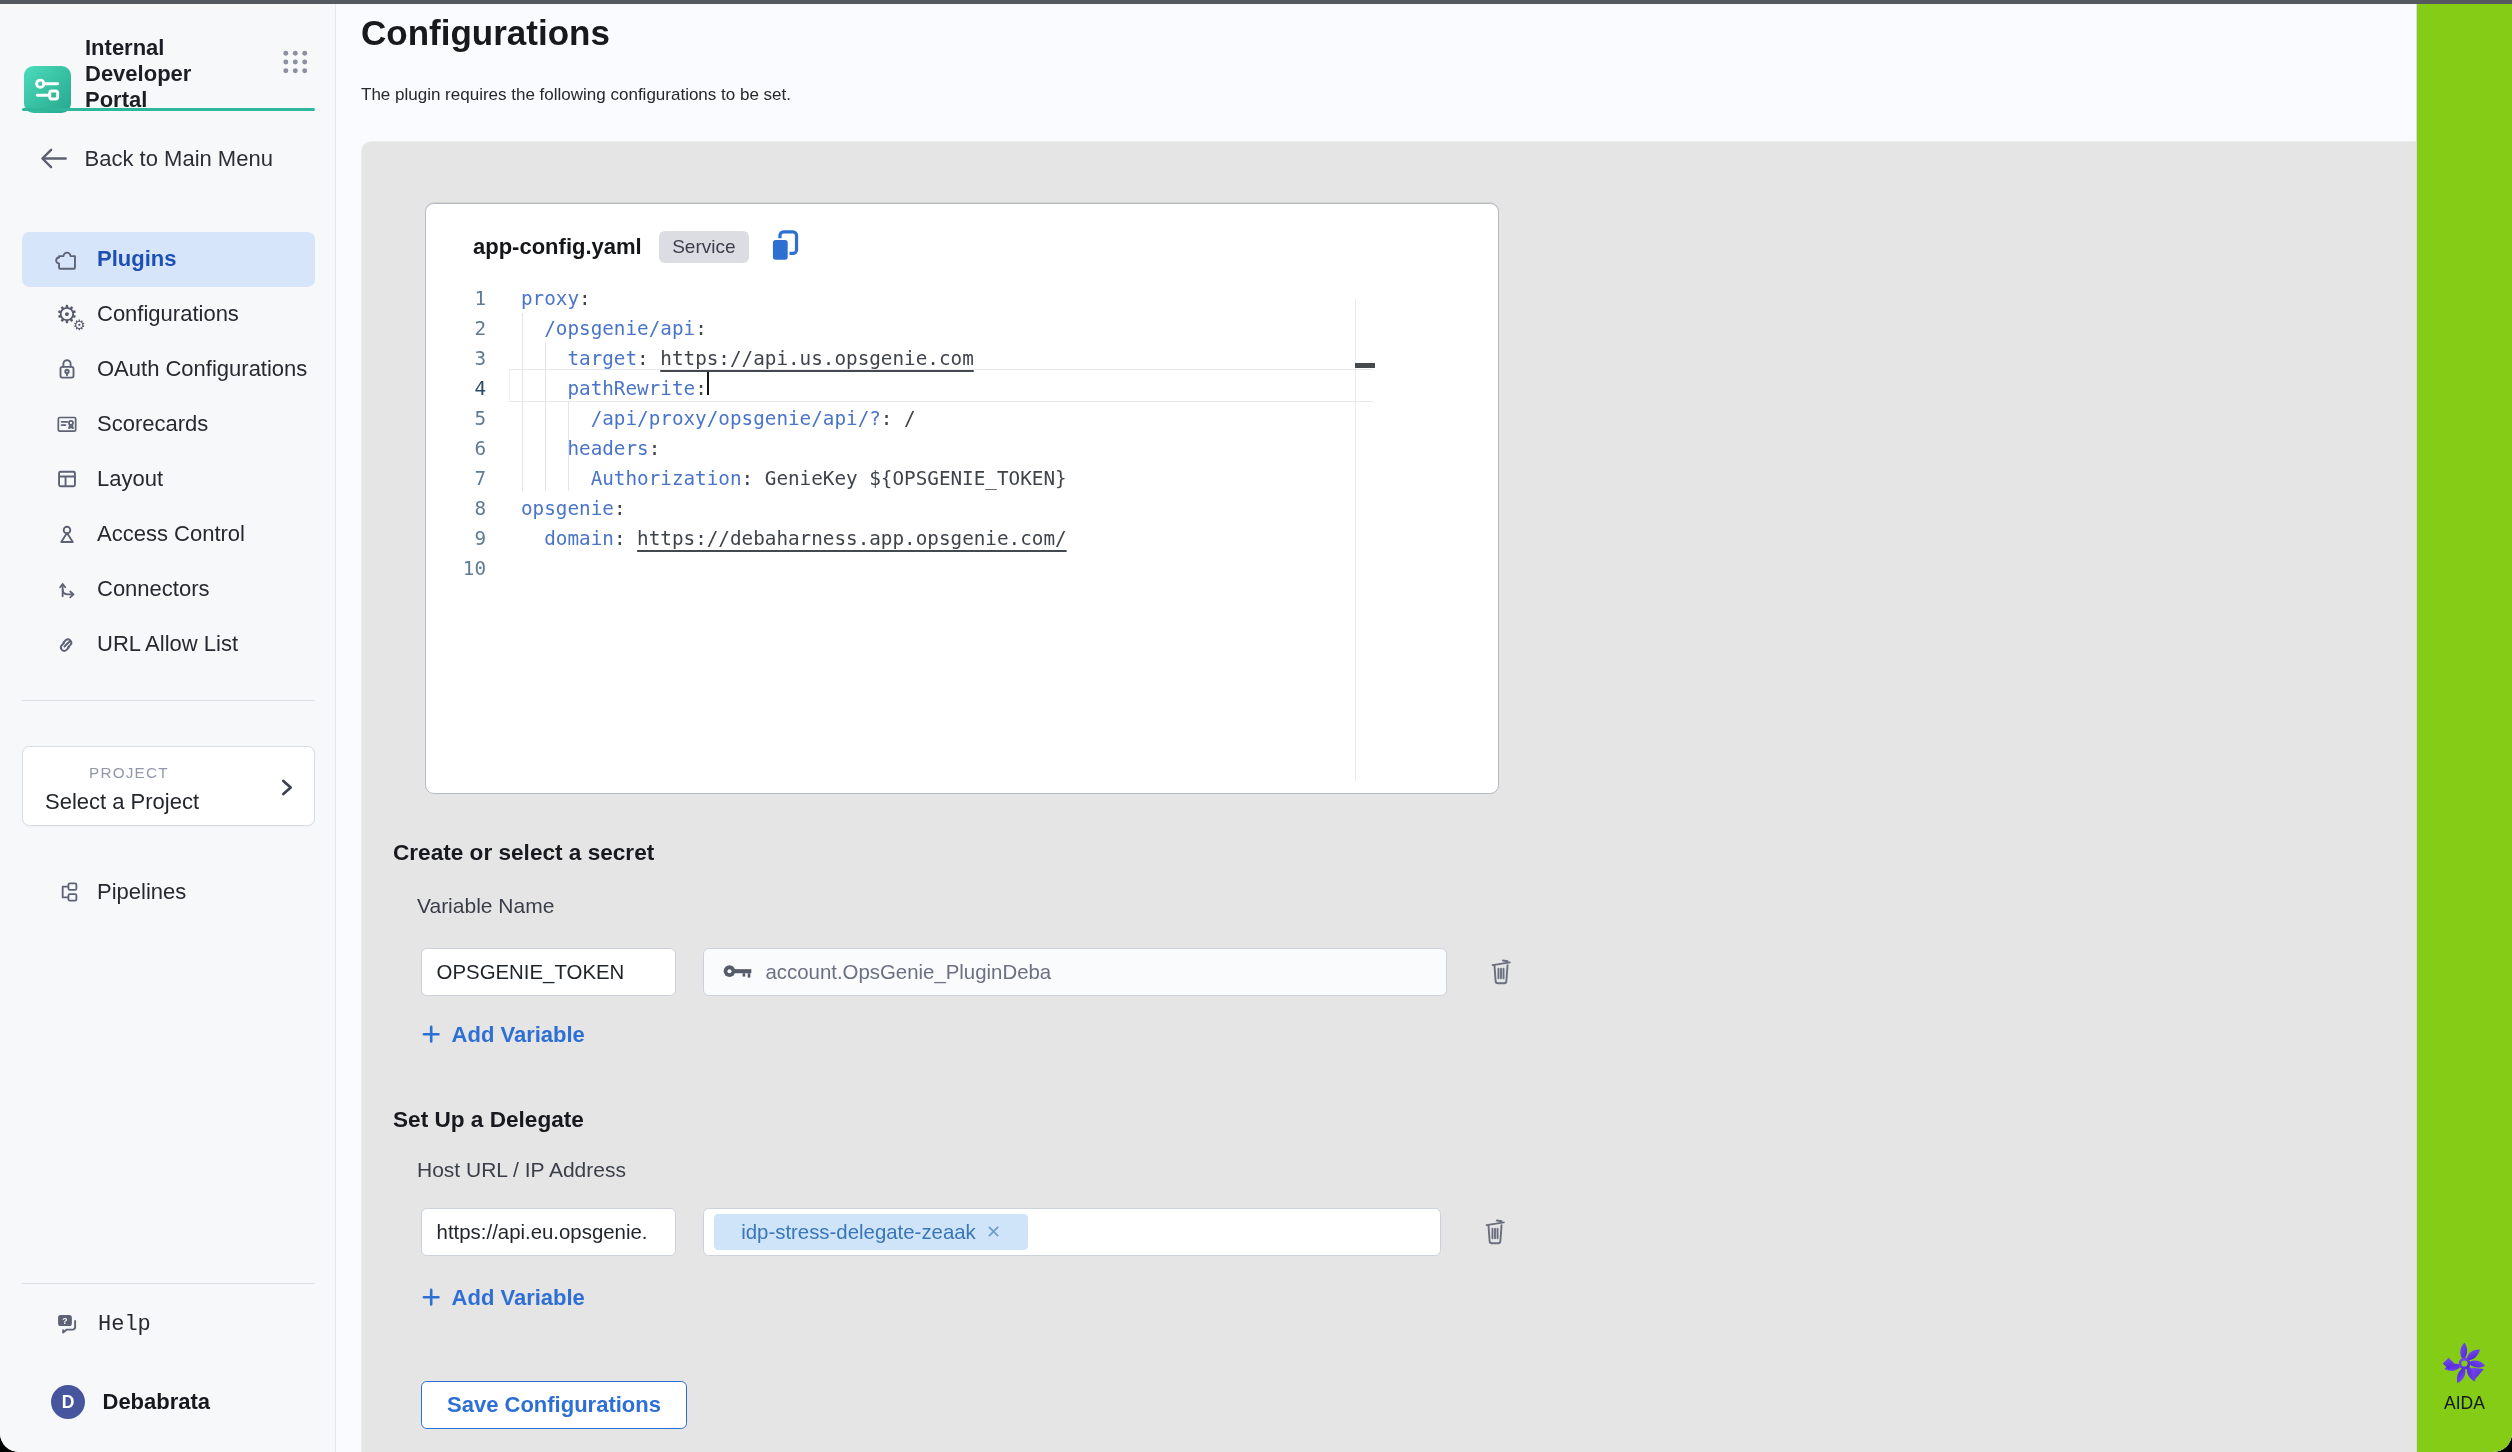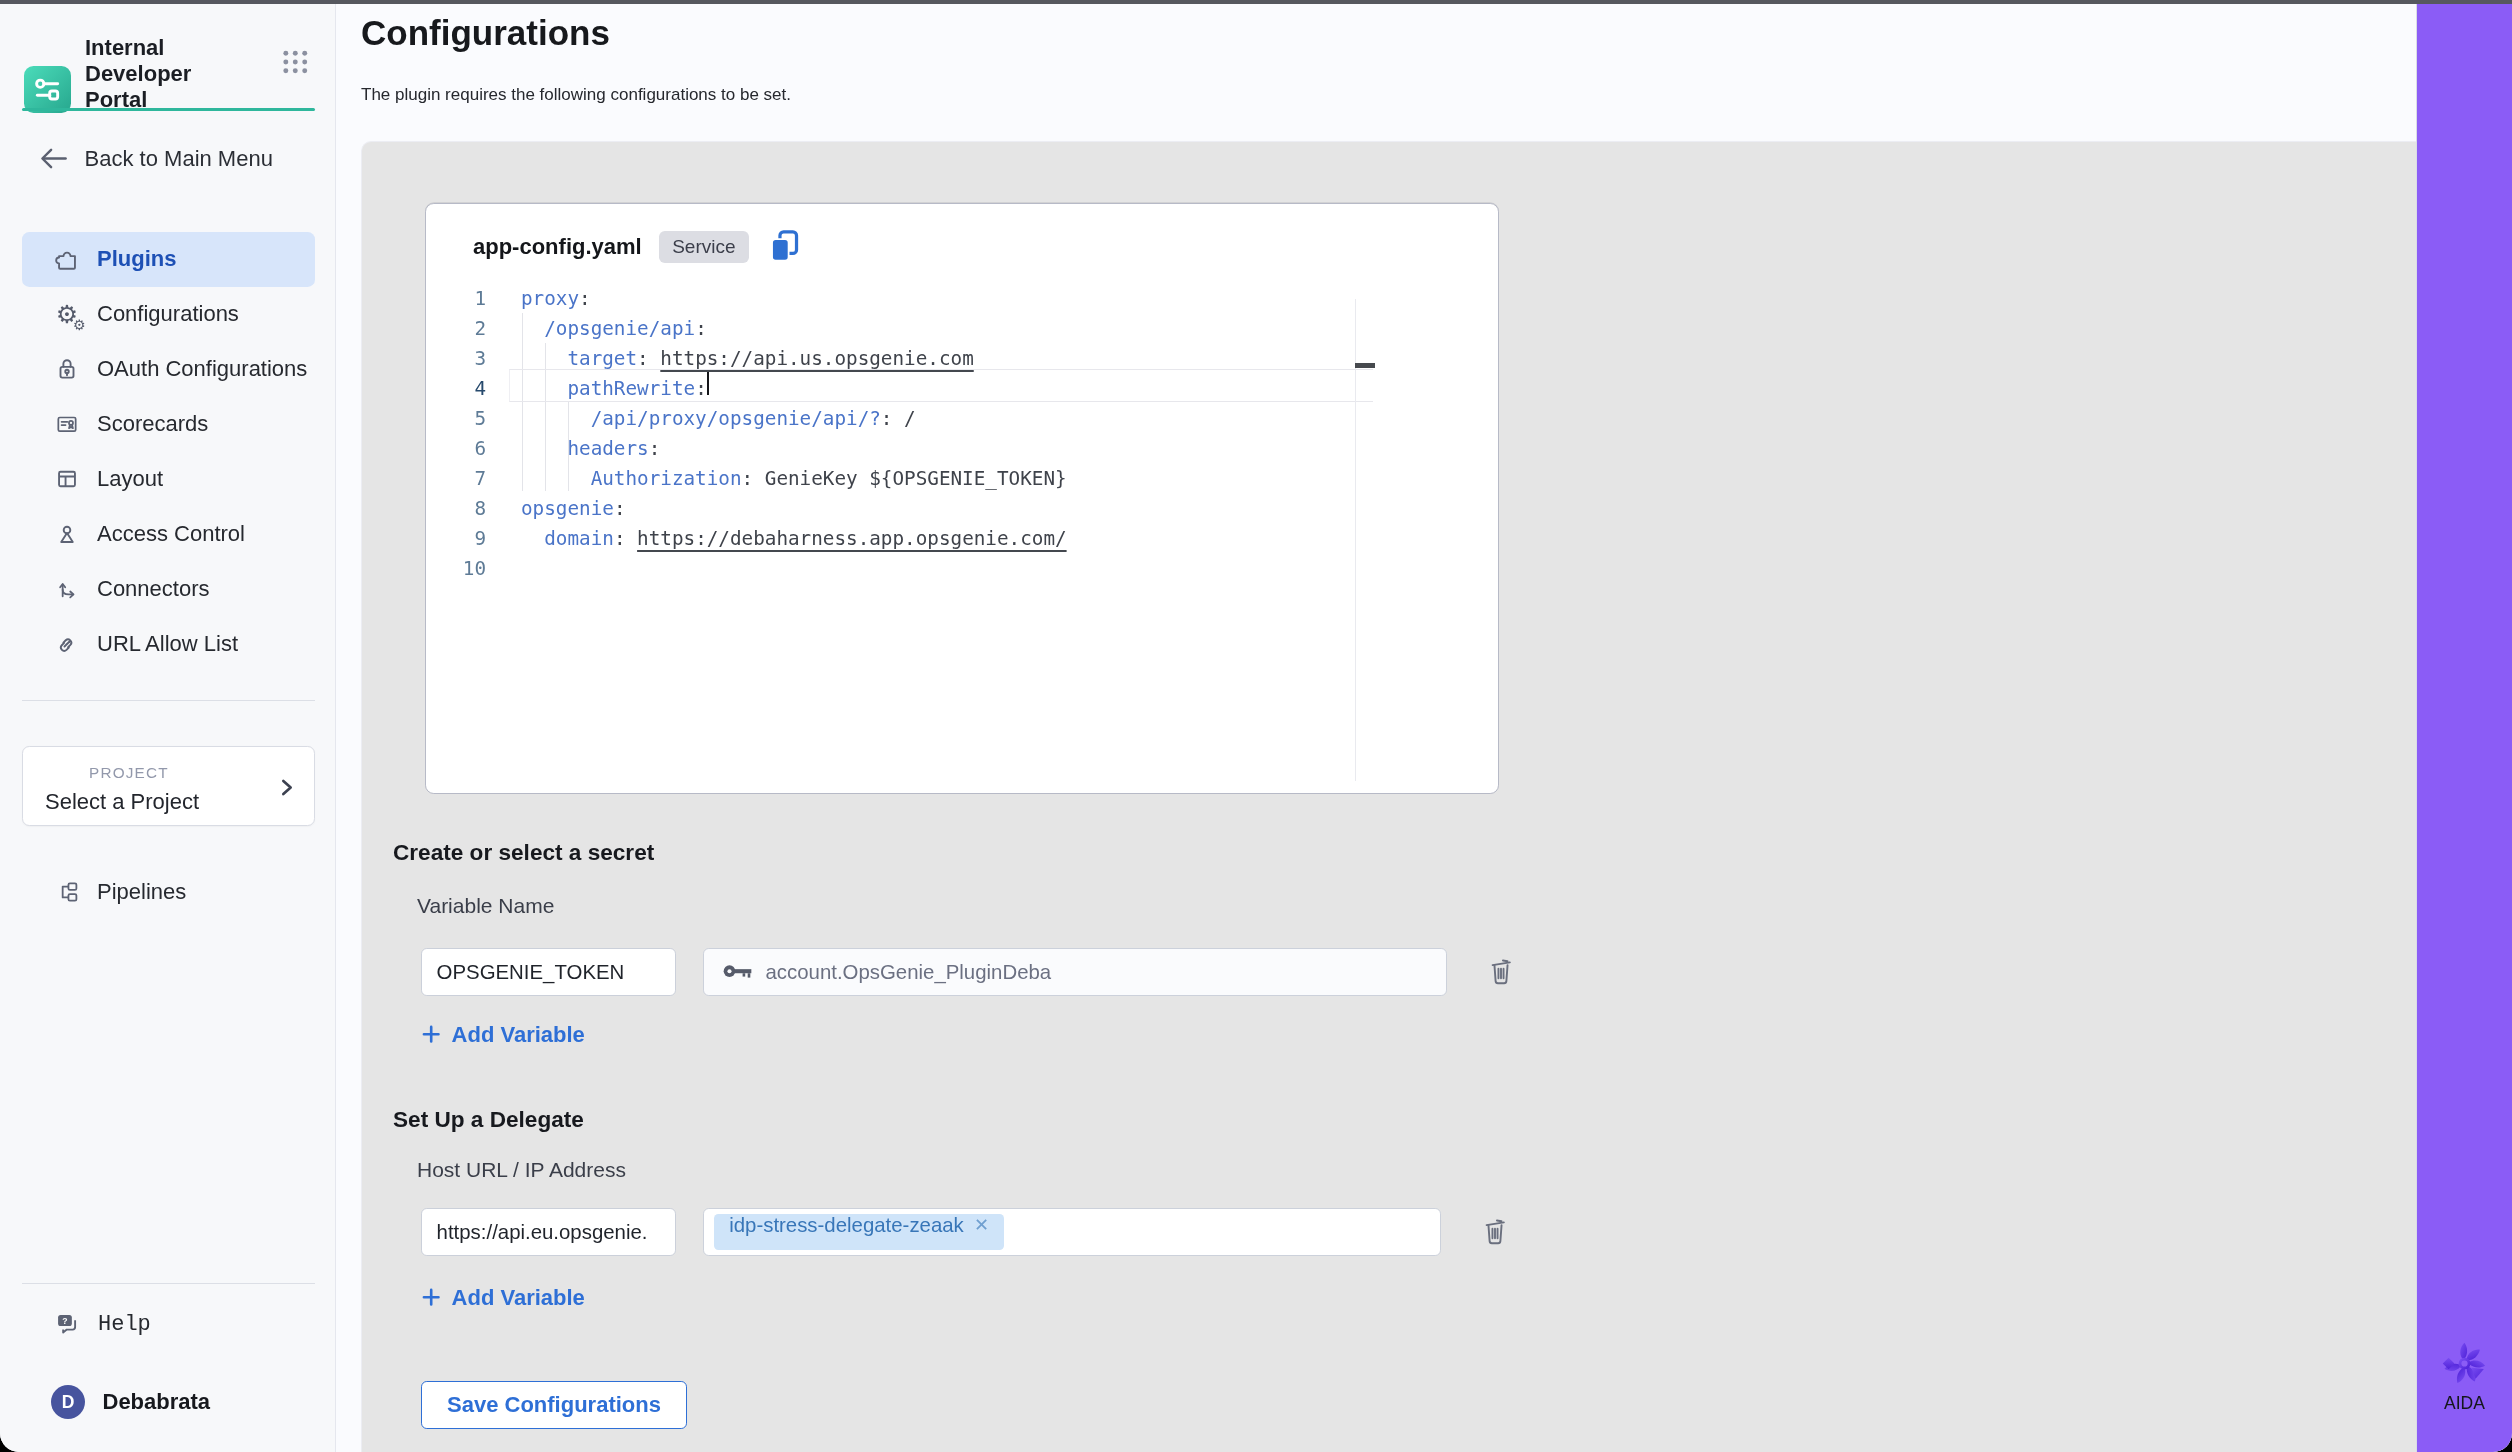--- a/index.html
+++ b/index.html
@@ -76,31 +76,31 @@
   .sec-h{position:absolute;left:31px;font-size:22.6px;font-weight:700;color:#17191e;}
   .fld-lbl{position:absolute;left:55px;font-size:21px;color:#3a3e49;}
   .frow{position:absolute;left:59px;height:48px;display:flex;align-items:center;}
   .tin{height:48px;width:255px;border:0.7px solid #cbd0da;border-radius:5.8px;background:#fff;font-size:20.4px;color:#1f232a;
        padding:0 14.6px;font-family:"Liberation Sans",sans-serif;outline:none;}
   .secret-field{margin-left:27px;width:744px;height:48px;border:0.7px solid #ccd1db;border-radius:5.8px;background:#fafbfd;
                 display:flex;align-items:center;padding:0 17.5px;cursor:pointer;}
   .secret-field .txt{margin-left:13px;font-size:20.4px;color:#6b7082;}
   .tag-field{margin-left:27px;width:738px;height:48px;border:0.7px solid #ccd1db;border-radius:5.8px;background:#fff;
              display:flex;align-items:center;padding:0 10.2px;cursor:text;}
-  .chip{background:#cfe4f9;border-radius:4.4px;height:36px;display:flex;align-items:flex-start;padding:0 15px;
+  .chip{background:#cfe4f9;border-radius:4.4px;height:36px;display:flex;align-items:center;padding:0 27px;
         font-size:20.4px;color:#3876b8;}
   .chip .x{margin-left:10.2px;color:#6f9fd0;font-size:18px;cursor:pointer;}
   .trash-btn{margin-left:39px;width:29px;height:34px;background:none;border:none;padding:0;cursor:pointer;color:#6a6f7e;}
   .addvar{position:absolute;left:59px;display:flex;align-items:center;cursor:pointer;color:#2e6fd6;}
   .addvar .lbl{margin-left:10.2px;font-size:22px;font-weight:600;}
   .save-btn{position:absolute;left:59px;top:1239px;width:266px;height:48px;background:#fff;border:1.5px solid #2e6fd6;
             border-radius:5.8px;color:#2e6fd6;font-size:22px;font-weight:700;font-family:"Liberation Sans",sans-serif;cursor:pointer;}
 
   
-  .rail{position:absolute;top:3.6px;right:0;bottom:0;width:96px;background:#8b5cf6;border-left:0.7px solid #dadce5;margin-left:40px;}
+  .rail{position:absolute;top:3.6px;right:0;bottom:0;width:96px;background:#84cc16;border-left:0.7px solid #dadce5;margin-left:40px;}
   .aida{position:absolute;bottom:38px;left:0;right:0;text-align:center;cursor:pointer;}
   .aida .lbl{display:block;margin-top:4.4px;font-size:17.5px;color:#15171c;}
 </style>
 </head>
 <body>
 
 <div class="app">
   <div class="top-strip"></div>
 
   <div class="sidebar">

